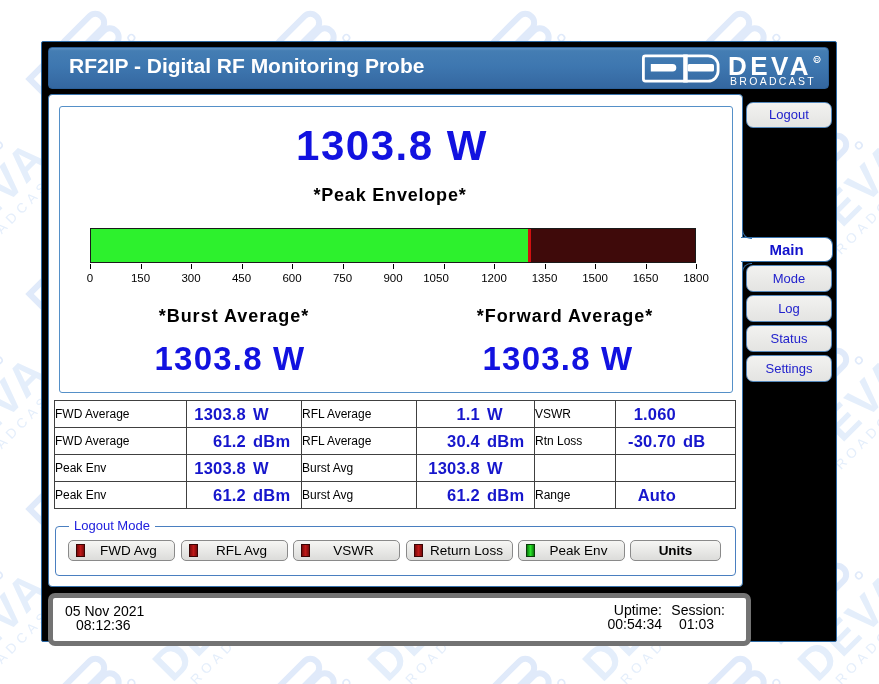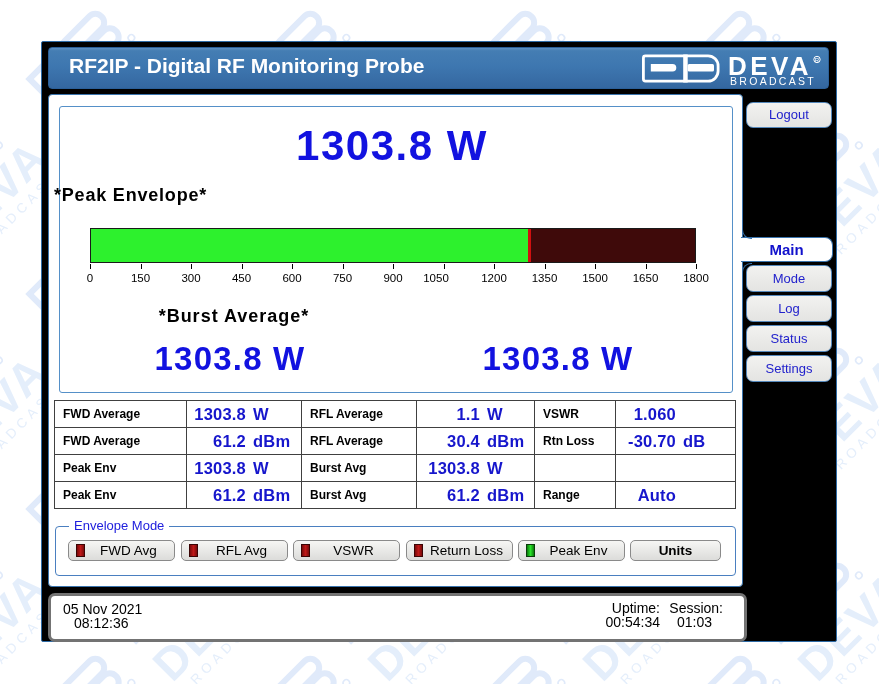--- a/index.html
+++ b/index.html
@@ -26,42 +26,42 @@
 .sbtn{position:absolute;left:704px;width:86px;height:27px;background:linear-gradient(180deg,#f2f2f0,#e4e4e2);
   border:1px solid #5588bb;border-radius:7px;text-align:center;color:#2222cc;font-size:13px;
   box-sizing:border-box;line-height:23px;}
 #b-logout{top:60px;height:26px;line-height:24px;}
 #b-graph{top:223px;line-height:25px;}
 #b-log{top:253px;line-height:25px;}
 #b-status{top:283px;line-height:25px;}
 #b-settings{top:313px;line-height:25px;}
 
 #bottombar{position:absolute;left:6px;top:551px;width:693px;height:43px;background:#fff;
-  border:3px solid #737373;border-radius:7px;font-size:14px;color:#000;}
+  border:5px solid #737373;border-radius:7px;font-size:14px;color:#000;}
 #bdate{position:absolute;left:12px;top:5px;}
 #btime{position:absolute;left:23px;top:18.5px;}
 #buptime{position:absolute;right:84px;top:5px;text-align:right;line-height:14px;}
 #bsession{position:absolute;right:21px;top:5px;text-align:right;line-height:14px;}
 
 #mpanel{position:absolute;left:10px;top:11px;width:672px;height:285px;border:1px solid #5590c8;border-radius:3px;}
 #bignum{position:absolute;left:7px;top:27px;width:672px;text-align:center;font-size:42px;font-weight:bold;color:#1212e0;letter-spacing:1.5px;}
-#peaklab{position:absolute;left:5px;top:90px;width:672px;font-size:18px;font-weight:bold;color:#000;letter-spacing:0.8px;}
+#peaklab{position:absolute;left:5px;top:90px;width:672px;text-align:center;font-size:18px;font-weight:bold;color:#000;letter-spacing:0.8px;}
 #bar{position:absolute;left:41px;top:133px;width:604px;height:33px;border:1px solid #1a1a1a;background:#3f0a0a;}
 #bargreen{position:absolute;left:0;top:0;width:437px;height:33px;background:#2df12d;}
 #bardiv{position:absolute;left:437px;top:0;width:3px;height:33px;background:#d01010;}
 .tick{position:absolute;top:169px;width:1px;height:5px;background:#000;}
 .tlab{position:absolute;top:177px;width:40px;text-align:center;font-size:11.5px;color:#000;}
 #blab{position:absolute;left:15px;top:211px;width:340px;text-align:center;font-size:18px;font-weight:bold;letter-spacing:1px;}
 #flab{position:absolute;left:346px;top:211px;width:340px;text-align:center;font-size:18px;font-weight:bold;letter-spacing:1px;}
 #bnum{position:absolute;left:11px;top:245px;width:340px;text-align:center;font-size:33px;font-weight:bold;color:#1212e0;letter-spacing:1.2px;}
 #fnum{position:absolute;left:339px;top:245px;width:340px;text-align:center;font-size:33px;font-weight:bold;color:#1212e0;letter-spacing:1.2px;}
 
 #tbl{position:absolute;left:5px;top:305px;width:681px;height:109px;border-collapse:collapse;table-layout:fixed;}
 #tbl td{border:1px solid #404040;padding:0;font-size:12px;color:#000;overflow:hidden;white-space:nowrap;}
-#tbl td.lab{padding-left:8px;font-weight:bold;}
+#tbl td.lab{}
 #tbl td.val{font-size:16.5px;font-weight:bold;color:#1616cc;letter-spacing:0.2px;}
 .num{display:inline-block;text-align:right;}
 .unit{display:inline-block;text-align:left;margin-left:7px;}
 
 #fs{position:absolute;left:6px;top:431px;width:679px;height:48px;border:1px solid #4a7fc0;border-radius:4px;}
 #fslab{position:absolute;left:13px;top:-9px;background:#fff;padding:0 5px;font-size:13px;color:#2020dd;}
 .dbtn{position:absolute;top:13px;height:21px;width:107px;padding-left:14px;background:linear-gradient(180deg,#f6f6f4,#dcdcda);
   border:1px solid #8a8a8a;border-radius:5px;box-sizing:border-box;font-size:13.5px;color:#000;text-align:center;line-height:19px;}
 .led{position:absolute;left:7px;top:3px;width:9px;height:13px;background:linear-gradient(90deg,#7a0a0a,#c01818,#7a0a0a);border:1px solid #3a0404;box-sizing:border-box;}
 .ledg{background:linear-gradient(90deg,#0a7a0a,#2ae22a,#0a7a0a);border:1px solid #0a3a0a;}
@@ -168,20 +168,21 @@
         <div class="tick" style="left:495.5px"></div>
         <div class="tlab" style="left:475.5px">1350</div>
         <div class="tick" style="left:546.0px"></div>
         <div class="tlab" style="left:526.0px">1500</div>
         <div class="tick" style="left:596.5px"></div>
         <div class="tlab" style="left:576.5px">1650</div>
         <div class="tick" style="left:647.0px"></div>
         <div class="tlab" style="left:627.0px">1800</div>
       </div>
     <div id="blab">*Burst Average*</div>
+    <div id="flab">*Forward Average*</div>
     <div id="bnum">1303.8 W</div>
     <div id="fnum">1303.8 W</div>
     <table id="tbl">
       <colgroup>
           <col style="width:132px">
           <col style="width:115px">
           <col style="width:115px">
           <col style="width:118px">
           <col style="width:81px">
           <col style="width:120px">
@@ -215,21 +216,21 @@
         <td class="lab">Peak Env</td>
             <td class="val"><span class="num" style="width:59px">61.2</span><span class="unit">dBm</span></td>
         <td class="lab">Burst Avg</td>
             <td class="val"><span class="num" style="width:63px">61.2</span><span class="unit">dBm</span></td>
         <td class="lab">Range</td>
             <td class="val"><span class="num" style="width:60px">Auto</span><span class="unit"></span></td>
       </tr>
     </tbody>
       </table>
     <div id="fs">
-      <div id="fslab">Envelope Mode</div>
+      <div id="fslab">Logout Mode</div>
       <div class="dbtn" style="left:12px;"><span class="led"></span>FWD Avg</div>
       <div class="dbtn" style="left:125px;"><span class="led"></span>RFL Avg</div>
       <div class="dbtn" style="left:237px;"><span class="led"></span>VSWR</div>
       <div class="dbtn" style="left:350px;"><span class="led"></span>Return Loss</div>
       <div class="dbtn" style="left:462px;"><span class="led ledg"></span>Peak Env</div>
       <div class="dbtn" style="left:574px;width:91px;padding-left:0;font-weight:bold;">Units</div>
     </div>
   </div>
 
   <div id="tab">Main</div>

